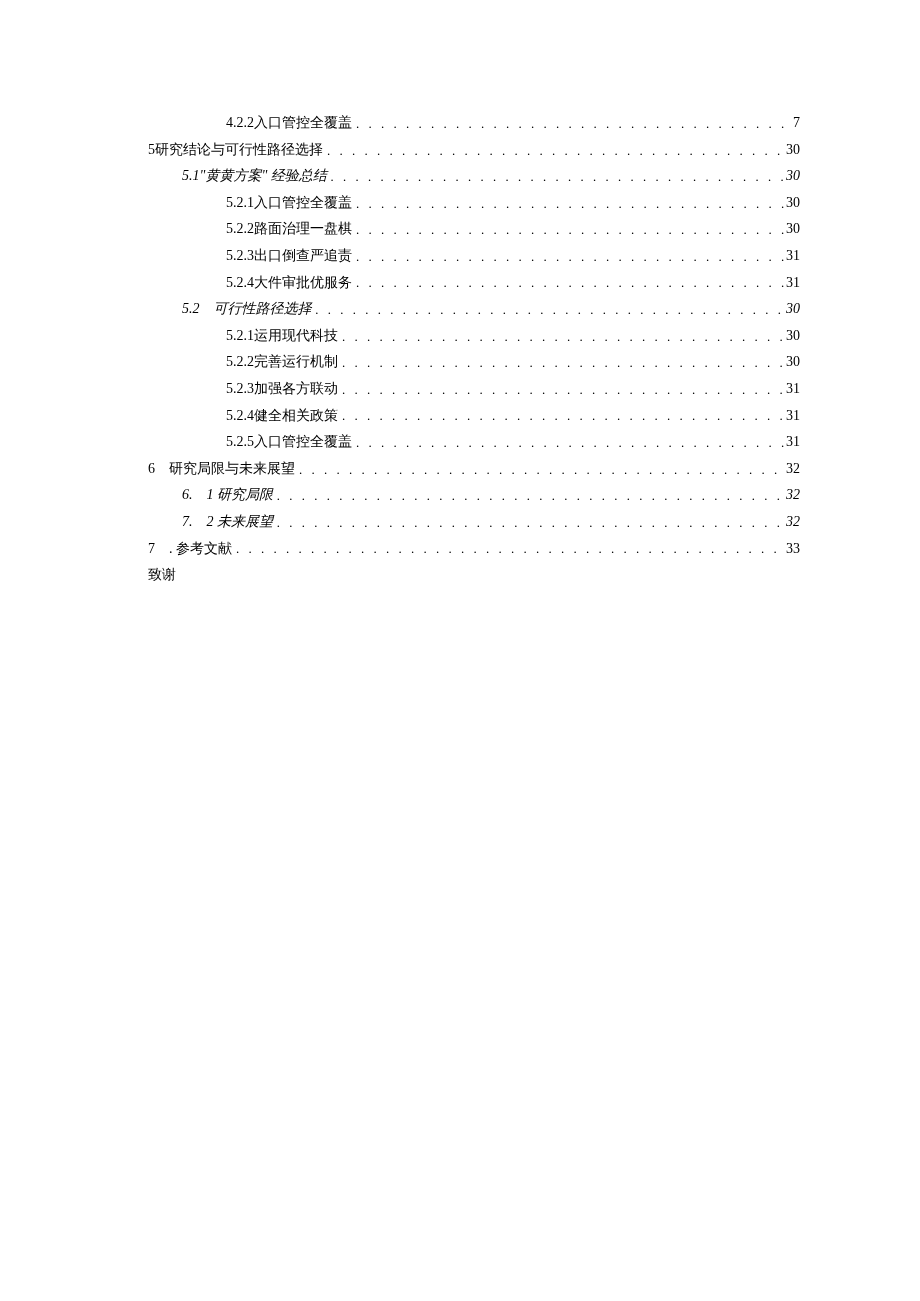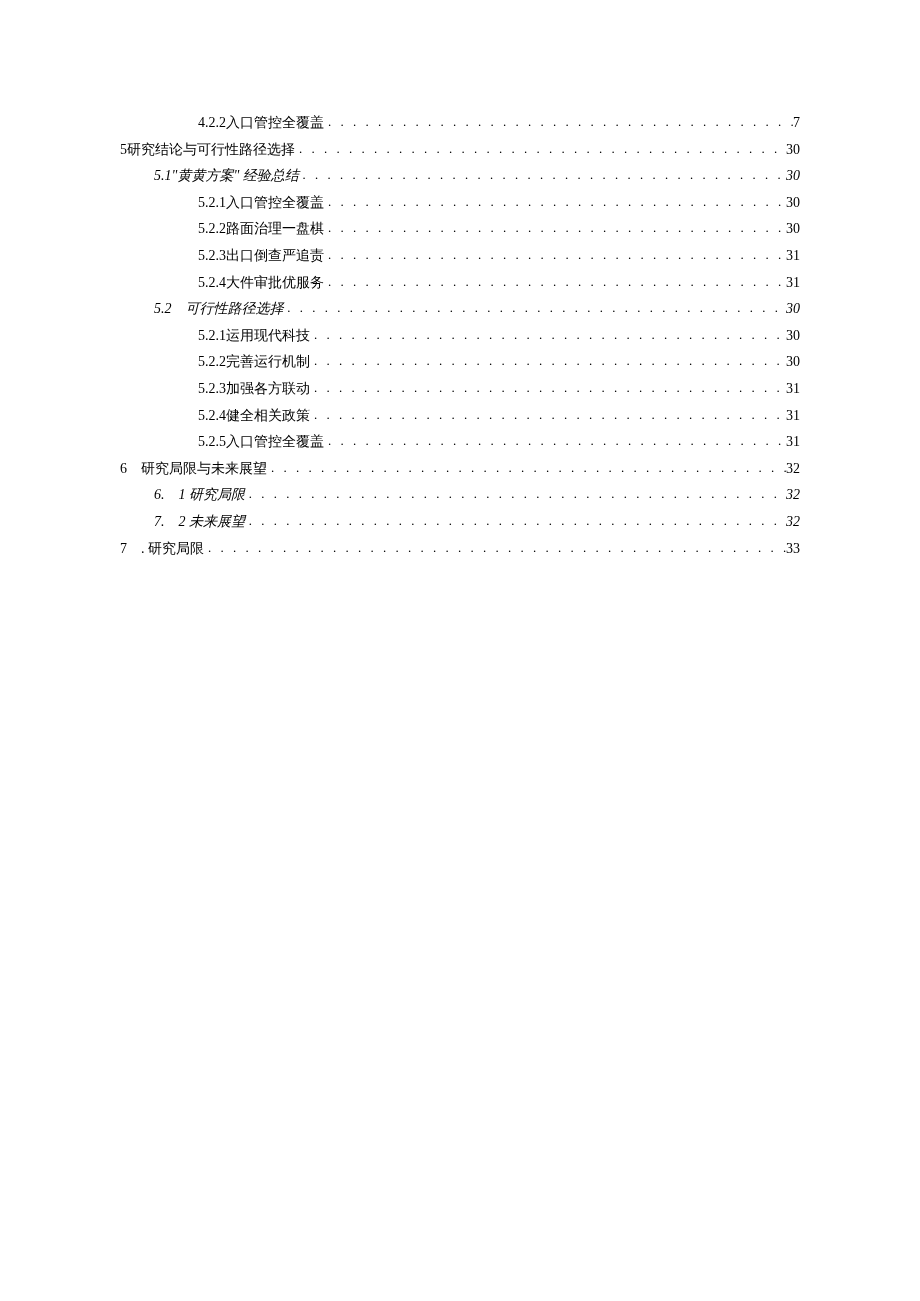--- a/index.html
+++ b/index.html
@@ -14,23 +14,24 @@
       color: #000;
       width: 920px;
       margin: 0 auto;
       padding: 110px 120px 0 120px;
     }
     .toc {
       width: 100%;
     }
     .toc-entry {
       display: flex;
-      align-items: flex-start;
+      align-items: flex-end;
       line-height: 1.9;
       white-space: nowrap;
+      margin-left: 28px;
     }
     .toc-entry.level-0 { padding-left: 0; }
     .toc-entry.level-1 { padding-left: 34px; font-style: italic; }
     .toc-entry.level-2 { padding-left: 78px; }
 
     .number-col {
       display: inline-block;
     }
     .toc-entry.level-2 .number-col {
       width: 54px;
@@ -173,18 +174,23 @@
       <span class="title-text">7.</span>
       <span> </span>
       <span class="title-text">2 未来展望</span>
       <span> </span>
       <span class="dots"></span>
       <span class="page-num">32</span>
     </div>
     <div class="toc-entry level-0">
       <span class="title-text">7</span>
       <span> </span>
-      <span class="title-text">. 研究局限</span>
+      <span class="title-text">. 参考文献</span>
       <span> </span>
       <span class="dots"></span>
       <span class="page-num">33</span>
     </div>
+    <div class="toc-entry level-0 no-page">
+      <span class="title-text"></span>
+      <span class="title-text">致谢</span>
+      <span> </span>
+    </div>
   </div>
 
 </body></html>

